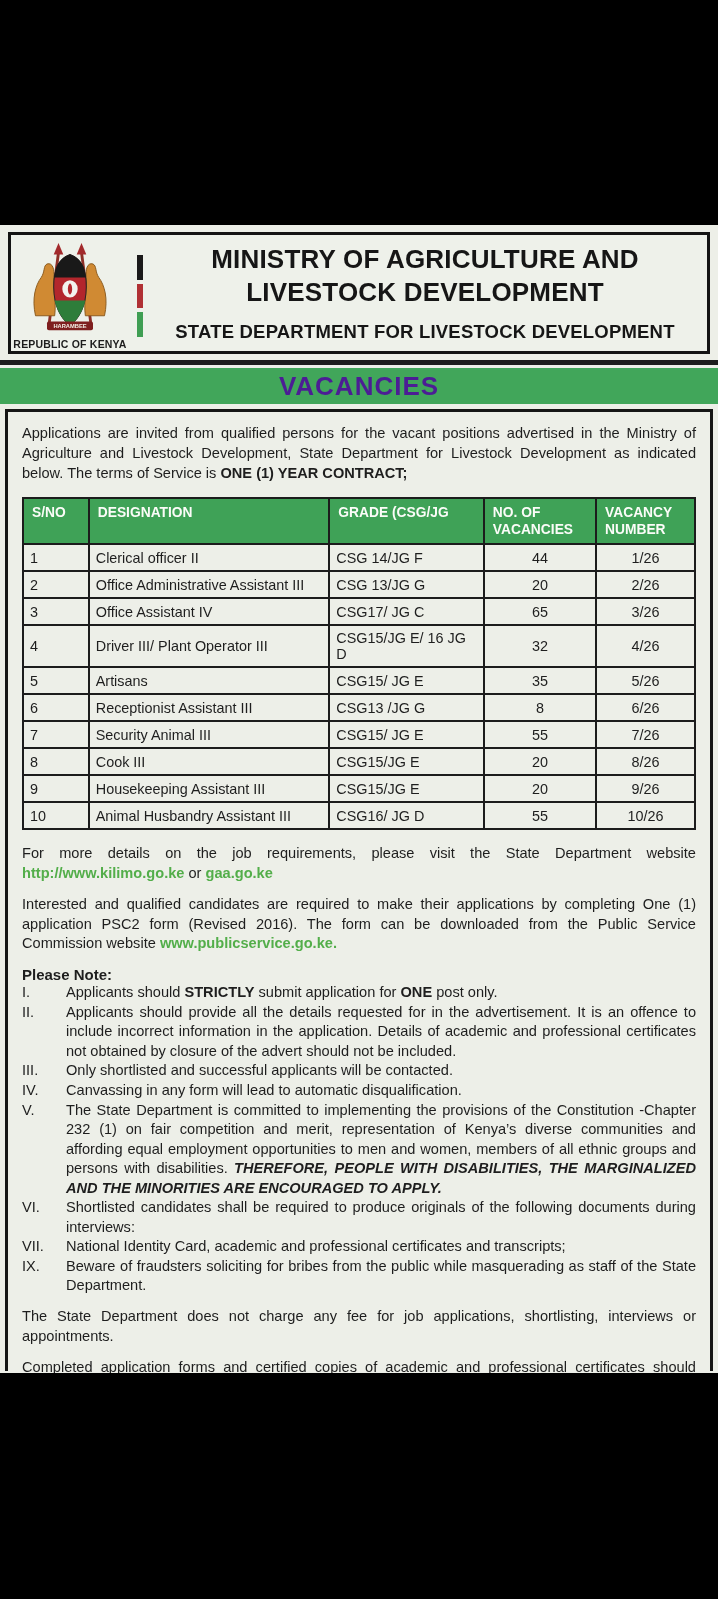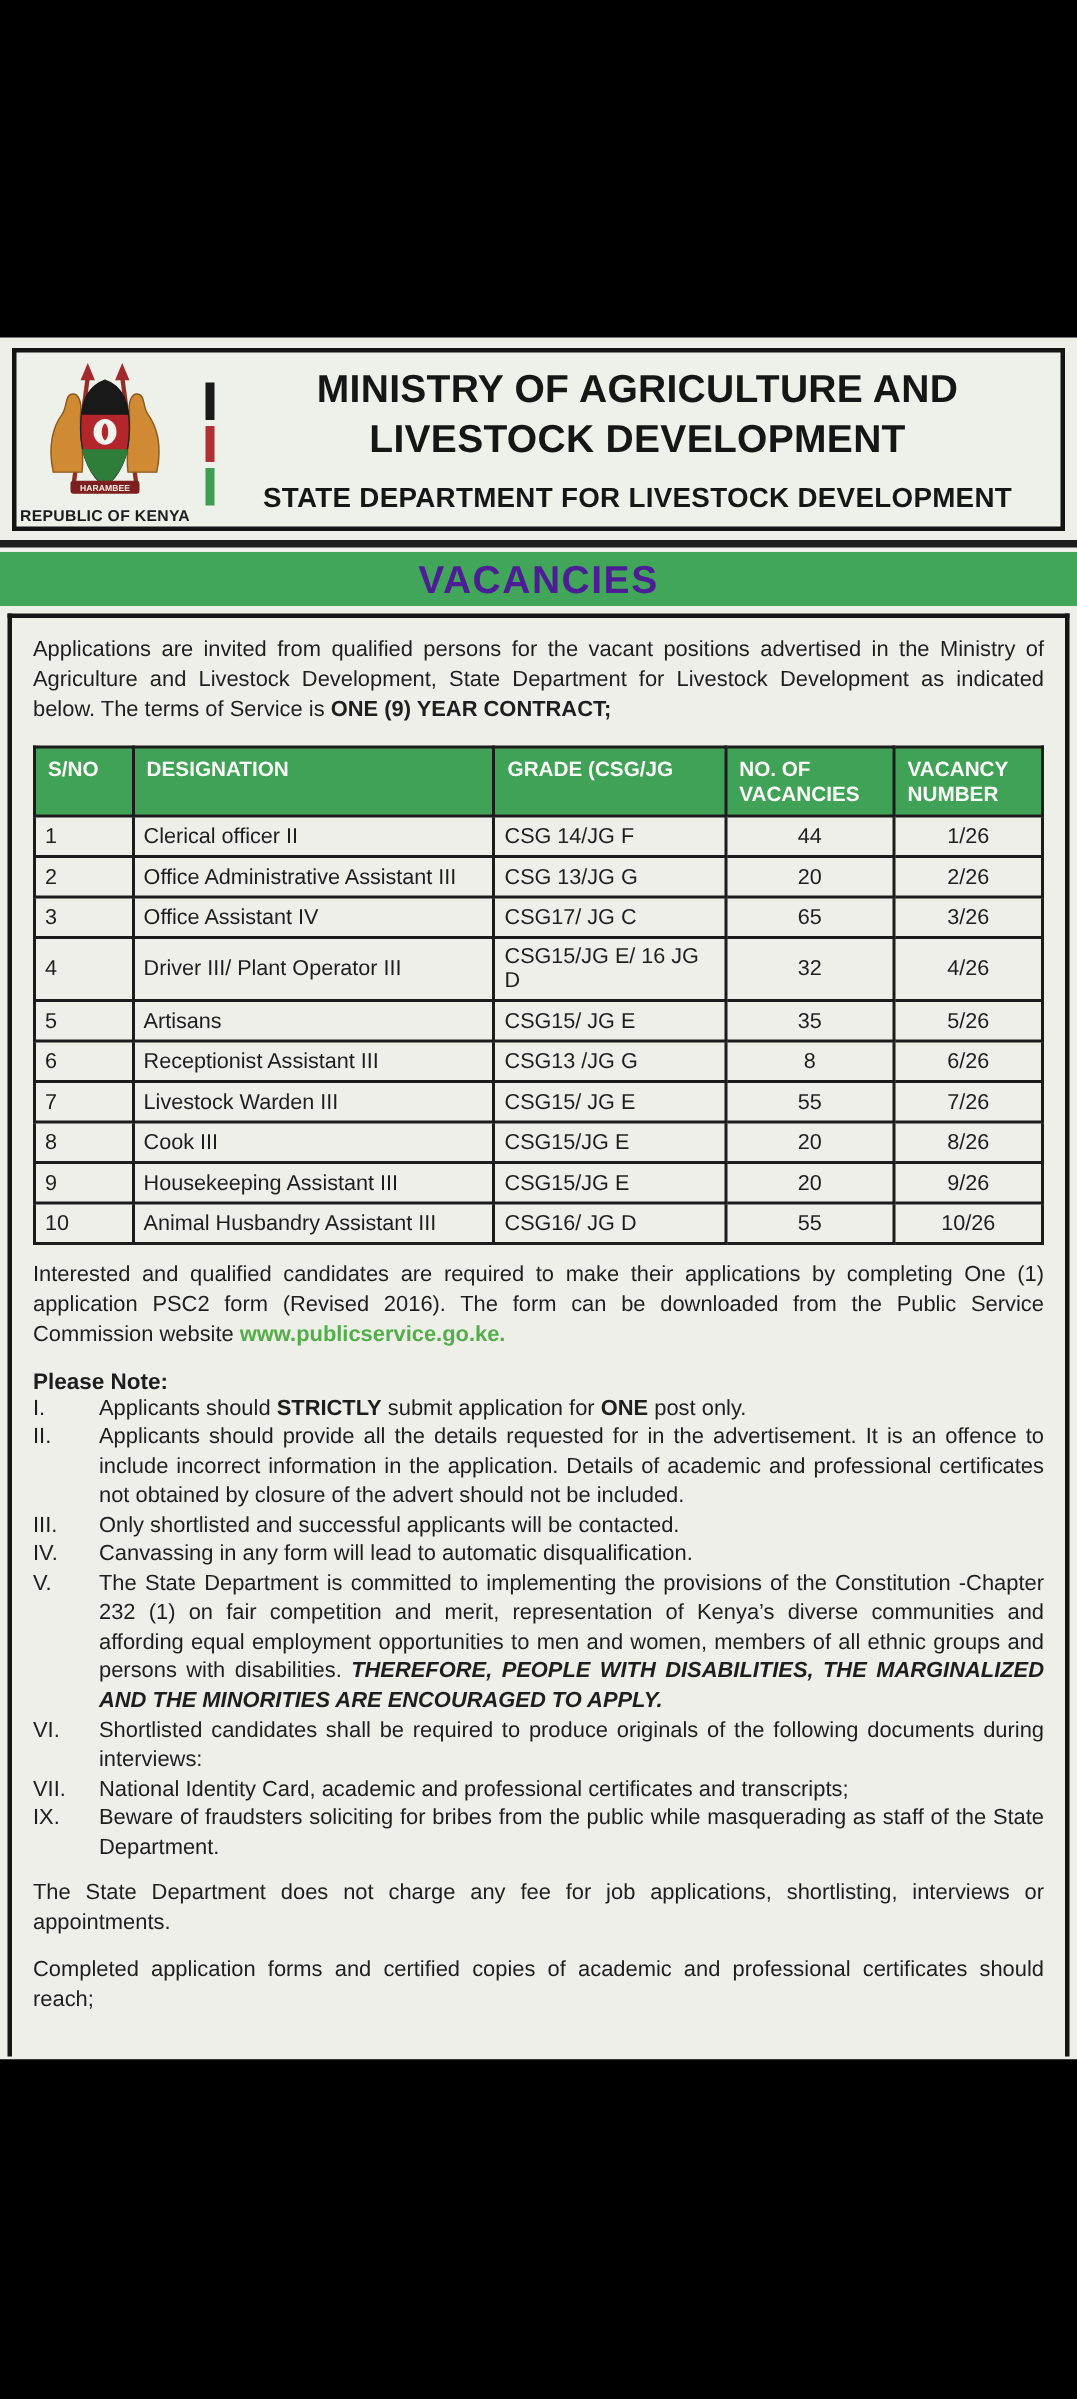--- a/index.html
+++ b/index.html
@@ -102,21 +102,21 @@
     </div>
 
     <div class="rule"></div>
 
     <div class="banner">
       <span>VACANCIES</span>
     </div>
 
     <div class="content-box">
 
-      <p class="body"><span>Applications are invited from qualified persons for the vacant positions advertised in the Ministry of Agriculture and Livestock Development, State Department for Livestock Development as indicated below. The terms of Service is </span><b class="inline">ONE (9) YEAR CONTRACT;</b></p>
+      <p class="body"><span>Applications are invited from qualified persons for the vacant positions advertised in the Ministry of Agriculture and Livestock Development, State Department for Livestock Development as indicated below. The terms of Service is </span><b class="inline">ONE (1) YEAR CONTRACT;</b></p>
 
       <table class="vac">
         <colgroup>
             <col class="w-sno">
             <col class="w-des">
             <col class="w-gr">
             <col class="w-nv">
             <col class="w-no">
           </colgroup>
         <thead>
@@ -166,21 +166,21 @@
             </tr>
           <tr>
               <td class="l">6</td>
               <td class="l">Receptionist Assistant III</td>
               <td class="l">CSG13 /JG G</td>
               <td class="c">8</td>
               <td class="c">6/26</td>
             </tr>
           <tr>
               <td class="l">7</td>
-              <td class="l">Livestock Warden III</td>
+              <td class="l">Security Animal III</td>
               <td class="l">CSG15/ JG E</td>
               <td class="c">55</td>
               <td class="c">7/26</td>
             </tr>
           <tr>
               <td class="l">8</td>
               <td class="l">Cook III</td>
               <td class="l">CSG15/JG E</td>
               <td class="c">20</td>
               <td class="c">8/26</td>
@@ -195,20 +195,21 @@
           <tr>
               <td class="l">10</td>
               <td class="l">Animal Husbandry Assistant III</td>
               <td class="l">CSG16/ JG D</td>
               <td class="c">55</td>
               <td class="c">10/26</td>
             </tr>
         </tbody>
       </table>
 
+      <p class="body gap-md"><span>For more details on the job requirements, please visit the State Department website </span><a class="link" href="#">http://www.kilimo.go.ke</a><span> or </span><a class="link" href="#">gaa.go.ke</a></p>
 
       <p class="body gap-sm"><span>Interested and qualified candidates are required to make their applications by completing One (1) application PSC2 form (Revised 2016). The form can be downloaded from the Public Service Commission website </span><a class="link" href="#">www.publicservice.go.ke.</a></p>
 
       <div class="note-head">Please Note:</div>
 
       <div class="note">
         <span class="rn">I.</span>
         <div class="nt"><span>Applicants should </span><b class="inline">STRICTLY</b><span> submit application for </span><b class="inline">ONE</b><span> post only.</span></div>
       </div>
       <div class="note">

